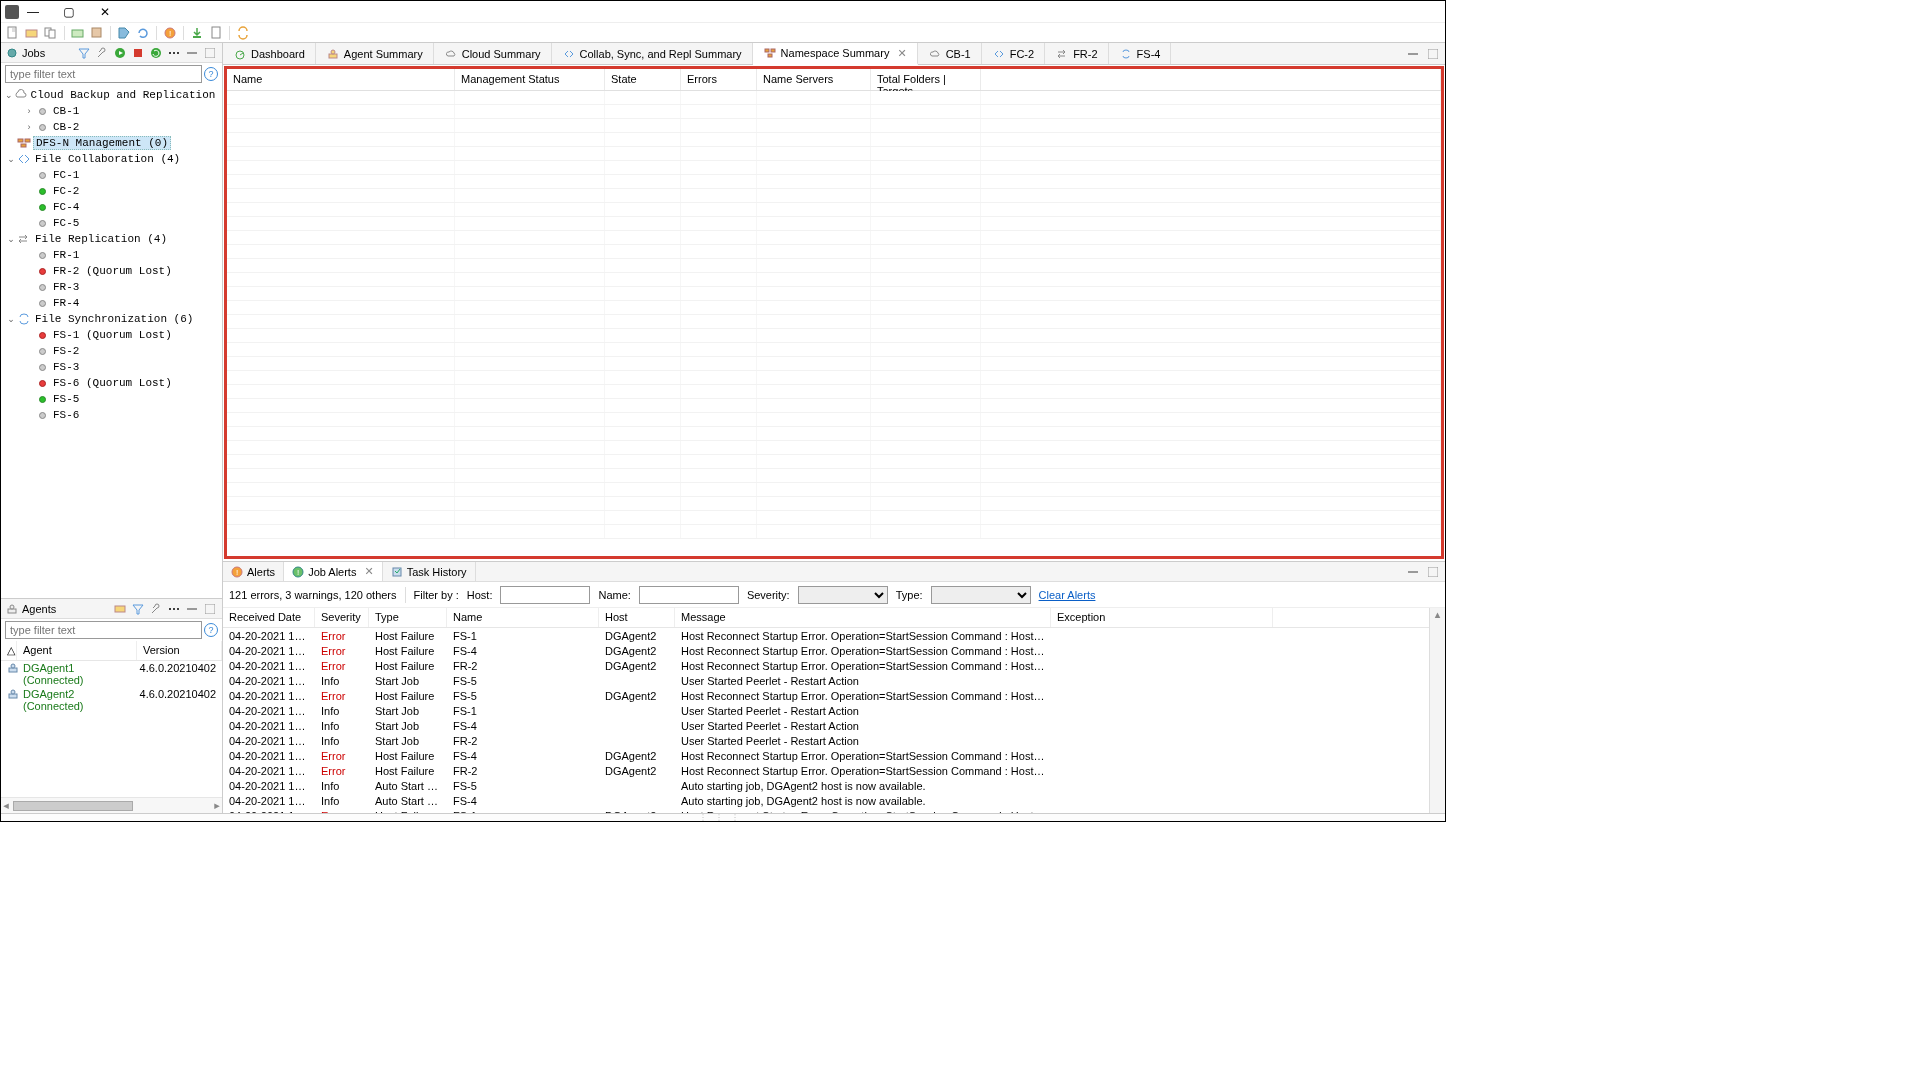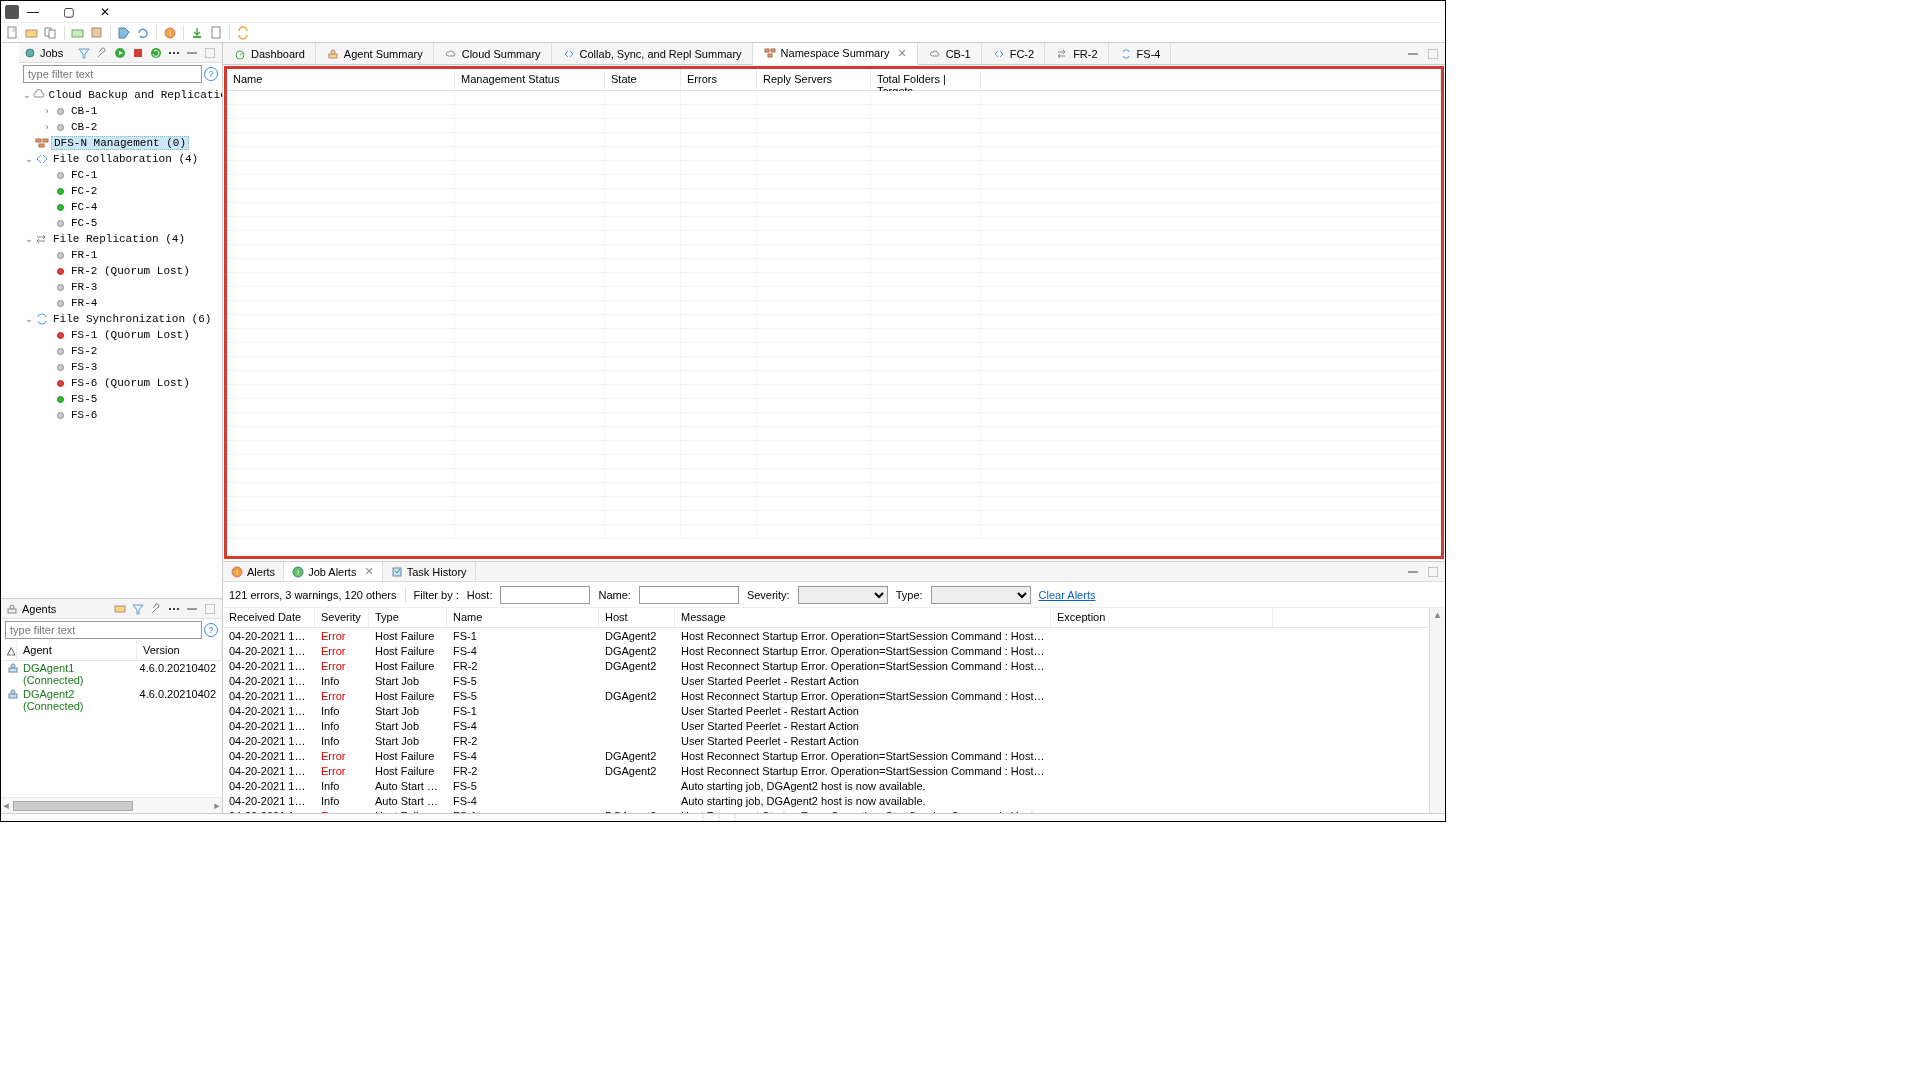--- a/index.html
+++ b/index.html
@@ -29,21 +29,21 @@
 .tree { flex: 1; overflow: auto; padding: 2px 0; }
 .tnode { display: flex; align-items: center; height: 16px; padding-right: 4px; white-space: nowrap; }
 .tnode .expander { width: 12px; text-align: center; color: #666; font-size: 9px; cursor: default; }
 .tnode .node-icon { width: 14px; height: 12px; display: flex; align-items: center; justify-content: center; margin-right: 2px; }
 .tnode .node-label { padding: 0 2px; font-family: Liberation Mono, monospace; }
 .tnode.selected .node-label { background: #cde6f7; border: 1px dotted #8bb; }
 .status-dot { width: 7px; height: 7px; border-radius: 4px; border: 1px solid #888; }
 .status-green { background: #2bbf2b; border-color: #2a8a2a; }
 .status-grey { background: #ccc; border-color: #888; }
 .status-red { background: #e83c3c; border-color: #a22; }
-.jobs-panel { flex: 1; padding-left: 18px; }
+.jobs-panel { flex: 1; }
 .agents-panel { height: 215px; border-top: 1px solid #ccc; }
 .agent-table-head { display: flex; border-bottom: 1px solid #e6e6e6; }
 .agent-table-head .col { padding: 3px 6px; border-right: 1px solid #eee; }
 .agent-row { display: flex; }
 .agent-row .col { padding: 1px 6px; }
 .agent-name { color: #1a7a1a; }
 .agents-scroll { flex: 1; overflow: auto; }
 .agents-scrollbar { height: 16px; border-top: 1px solid #e6e6e6; background: #f7f7f7; display: flex; align-items: center; }
 .right-col { flex: 1; display: flex; flex-direction: column; min-width: 0; }
 .tabs-row { height: 22px; display: flex; align-items: stretch; border-bottom: 1px solid #ccc; background: #f5f5f5; }
@@ -559,21 +559,21 @@
               </svg>
             </div>
           </div>
         </div>
       <div class="main-grid">
         <div class="grid-head" id="grid-head">
             <div class="gh" style="width: 228px;">Name</div>
             <div class="gh" style="width: 150px;">Management Status</div>
             <div class="gh" style="width: 76px;">State</div>
             <div class="gh" style="width: 76px;">Errors</div>
-            <div class="gh" style="width: 114px;">Reply Servers</div>
+            <div class="gh" style="width: 114px;">Name Servers</div>
             <div class="gh" style="width: 110px;">Total Folders | Targets</div>
             <div class="gh" style="flex: 1 1 0%;"></div>
           </div>
         <div class="grid-body" id="grid-body">
             <div class="grid-row">
               <div class="gc" style="width: 228px;"></div>
               <div class="gc" style="width: 150px;"></div>
               <div class="gc" style="width: 76px;"></div>
               <div class="gc" style="width: 76px;"></div>
               <div class="gc" style="width: 114px;"></div>

